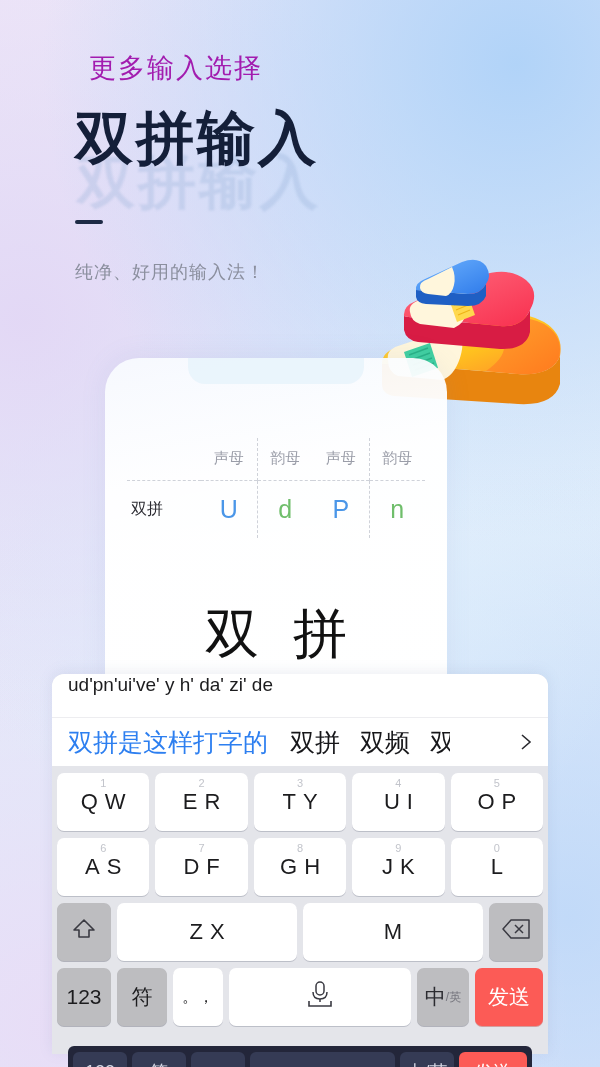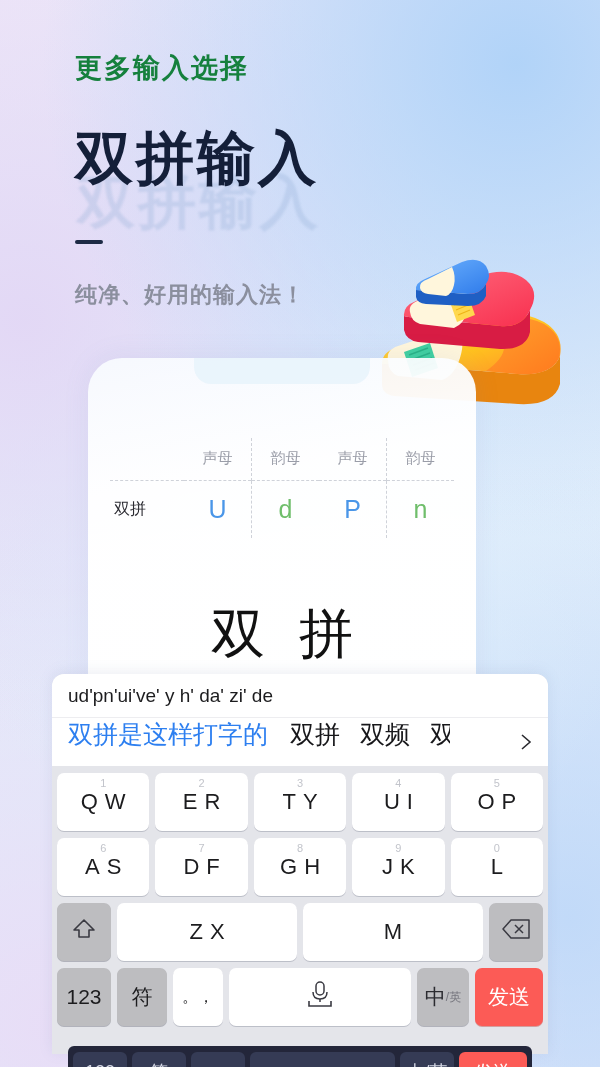--- a/index.html
+++ b/index.html
@@ -15,53 +15,52 @@
       radial-gradient(circle at 4% 30%, rgba(226,214,245,0.9) 0%, rgba(226,214,245,0) 45%),
       radial-gradient(circle at 50% 52%, rgba(222,238,252,0.95) 0%, rgba(222,238,252,0) 55%),
       radial-gradient(circle at 8% 96%, rgba(233,219,246,0.85) 0%, rgba(233,219,246,0) 45%),
       radial-gradient(circle at 95% 86%, rgba(186,214,248,0.8) 0%, rgba(186,214,248,0) 42%),
       linear-gradient(150deg, #eee7f8 0%, #e6ecfa 35%, #e2eefb 60%, #dfe7fa 100%);
   }
 
   
   .hero { position: absolute; left: 75px; top: 52px; width: 470px; }
   .eyebrow {
-    font-size: 27px; color: #15803d; letter-spacing: 2px;
-    font-weight: 700; line-height: 1.25;
-  }
-  .title-wrap { position: relative; margin-top: 40px; height: 108px; }
+    font-size: 27px; color: #a21caf; letter-spacing: 2px;
+    font-weight: 400; line-height: 1.25; margin-left: 14px;
+  }
+  .title-wrap { position: relative; margin-top: 20px; height: 108px; }
   .title {
     position: absolute; left: 0; top: 0;
     font-size: 58px; font-weight: 700; color: #141f39;
     letter-spacing: 3px; line-height: 1.1; white-space: nowrap;
   }
   .title-ghost {
     position: absolute; left: 2px; top: 44px;
     font-size: 58px; font-weight: 700; letter-spacing: 3px;
     line-height: 1.1; white-space: nowrap;
     color: rgba(150,176,214,0.30);
     filter: blur(1.1px);
   }
   .dash {
     margin-top: 6px; width: 28px; height: 4px;
     background: #1d2a45; border-radius: 2px;
   }
   .subtitle {
-    margin-top: 36px; font-size: 22px; color: #8b8f9e;
+    margin-top: 36px; font-size: 18px; color: #8b8f9e;
     letter-spacing: 1px;
-    font-weight: bold;
   }
 
   
   .books { position: absolute; left: 368px; top: 252px; width: 200px; height: 160px; }
 
   
   .phone {
-    position: absolute; left: 88px; top: 358px;
-    width: 388px; height: 420px;
+    position: absolute; left: 105px; top: 358px;
+    width: 342px; height: 420px;
     background: linear-gradient(170deg, rgba(248,251,255,0.92) 0%, rgba(255,255,255,0.98) 30%, #ffffff 100%);
     border-radius: 34px 34px 0 0;
     box-shadow: 0 -2px 26px rgba(120,140,190,0.10);
     overflow: hidden;
   }
   .notch {
     position: absolute; left: 50%; transform: translateX(-50%);
     top: 0; width: 176px; height: 26px;
     background: rgba(232,243,252,0.85);
     border-radius: 0 0 17px 17px;
@@ -96,28 +95,28 @@
   .kb {
     position: absolute; left: 52px; top: 674px;
     width: 496px; height: 380px;
     background: #e4e5ea;
     border-radius: 12px 12px 0 0;
     box-shadow: 0 -2px 14px rgba(110,125,165,0.13);
     overflow: hidden;
   }
   .pinyin-bar {
     height: 44px; background: #fff;
-    display: flex; align-items: center;
+    display: flex; align-items: flex-start;
     padding: 0 16px;
     font-size: 19px; color: #1c1c1e;
     border-bottom: 1px solid #ededf0;
   }
   .cand-bar {
     height: 48px; background: #fff;
-    display: flex; align-items: flex-start;
+    display: flex; align-items: center;
     padding: 0 10px 0 16px;
     overflow: hidden; position: relative;
   }
   .cand {
     font-size: 25px; color: #17171a;
     white-space: nowrap; flex: 0 0 auto;
     margin-right: 20px;
   }
   .cand.sel { color: #2d7ff0; margin-right: 22px; }
   .cand.clipped { overflow: hidden; width: 20px; }

